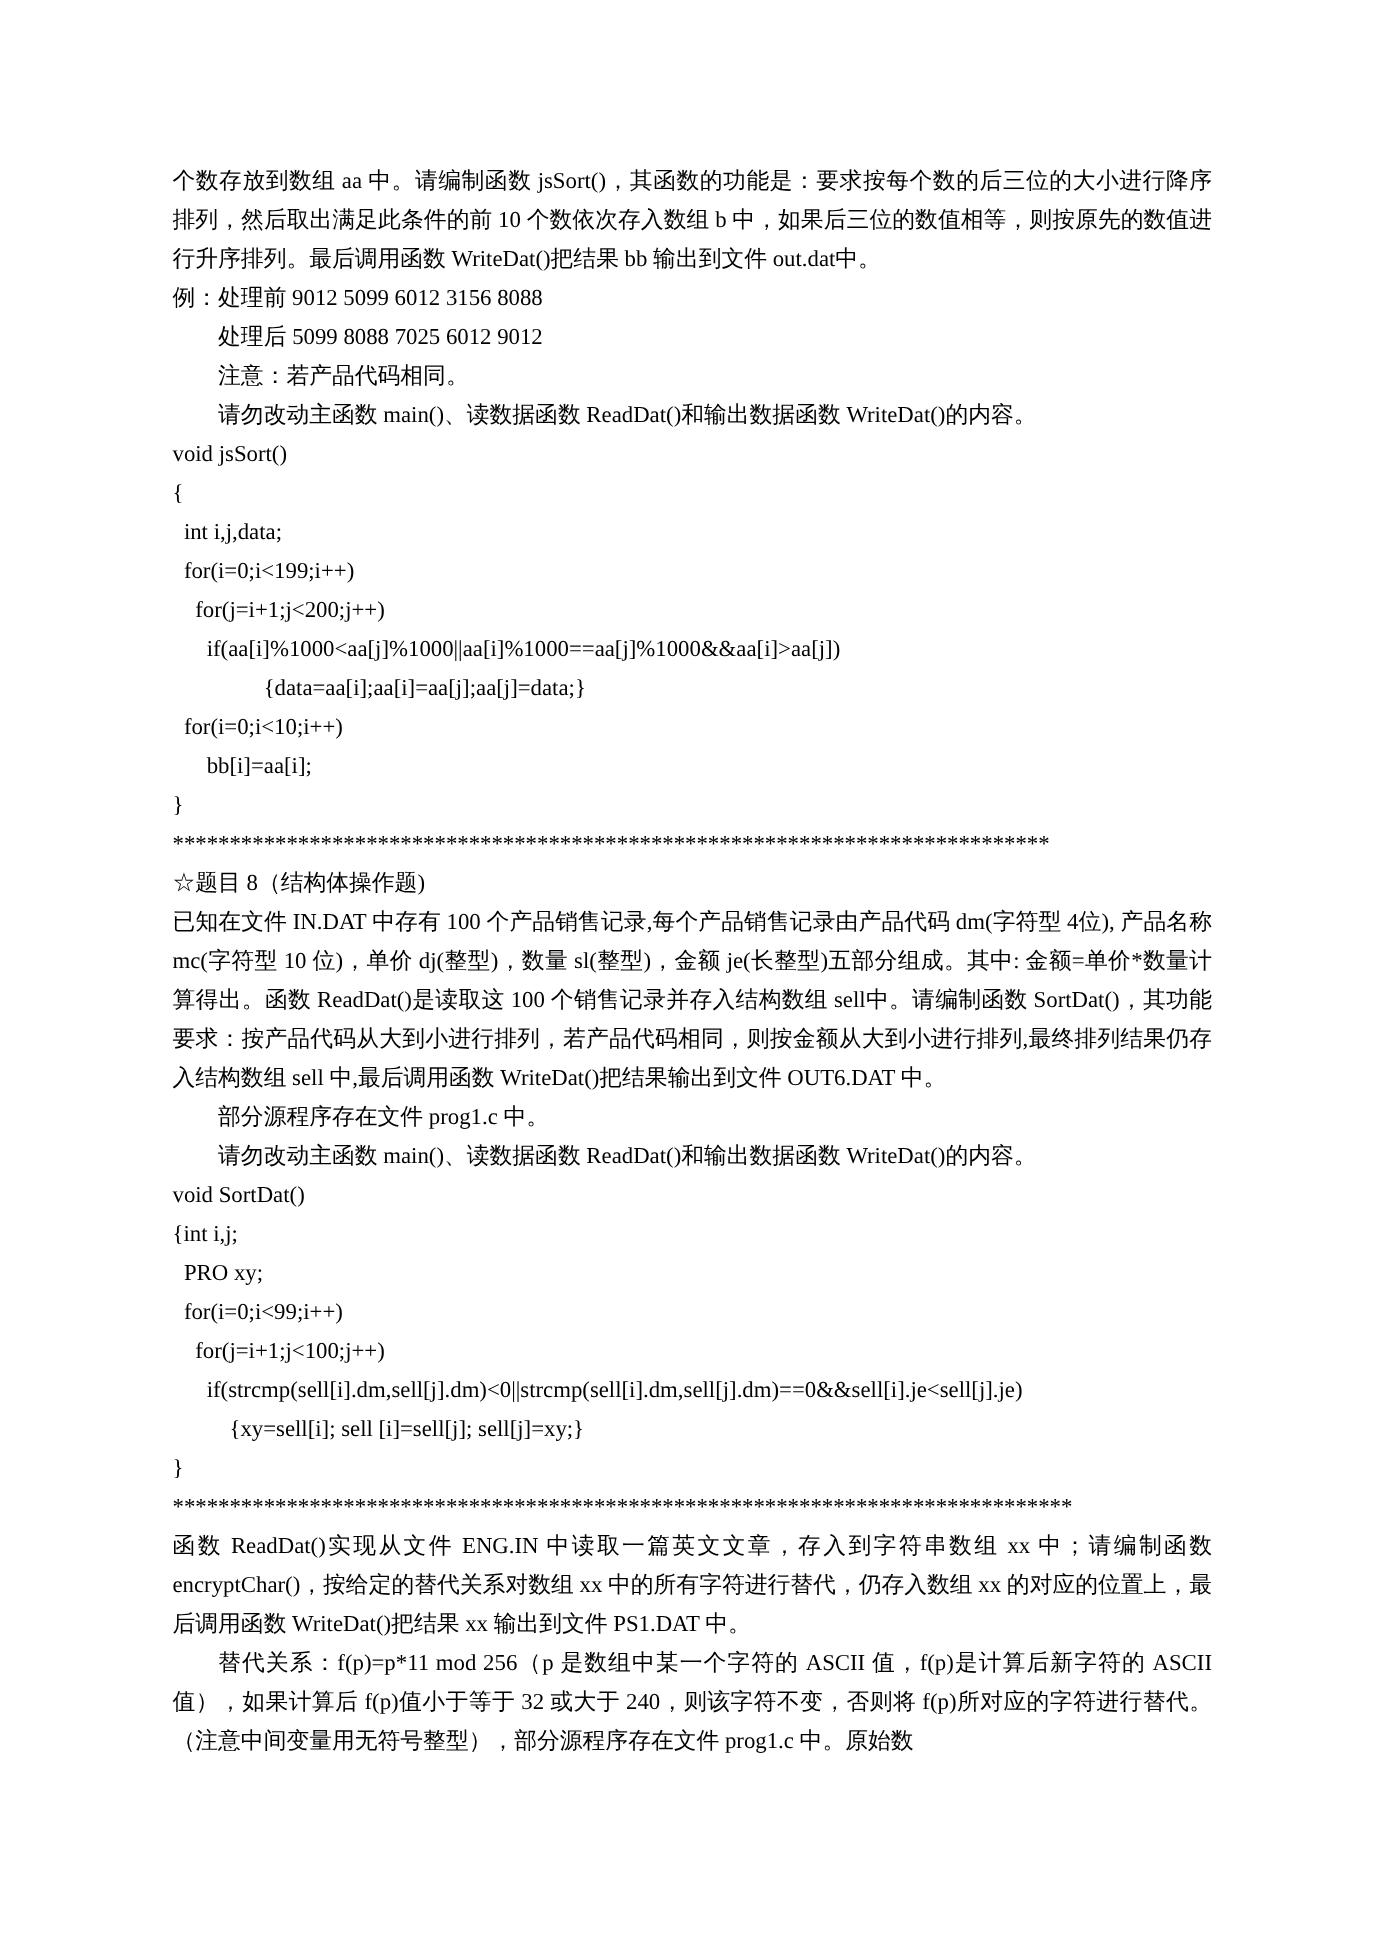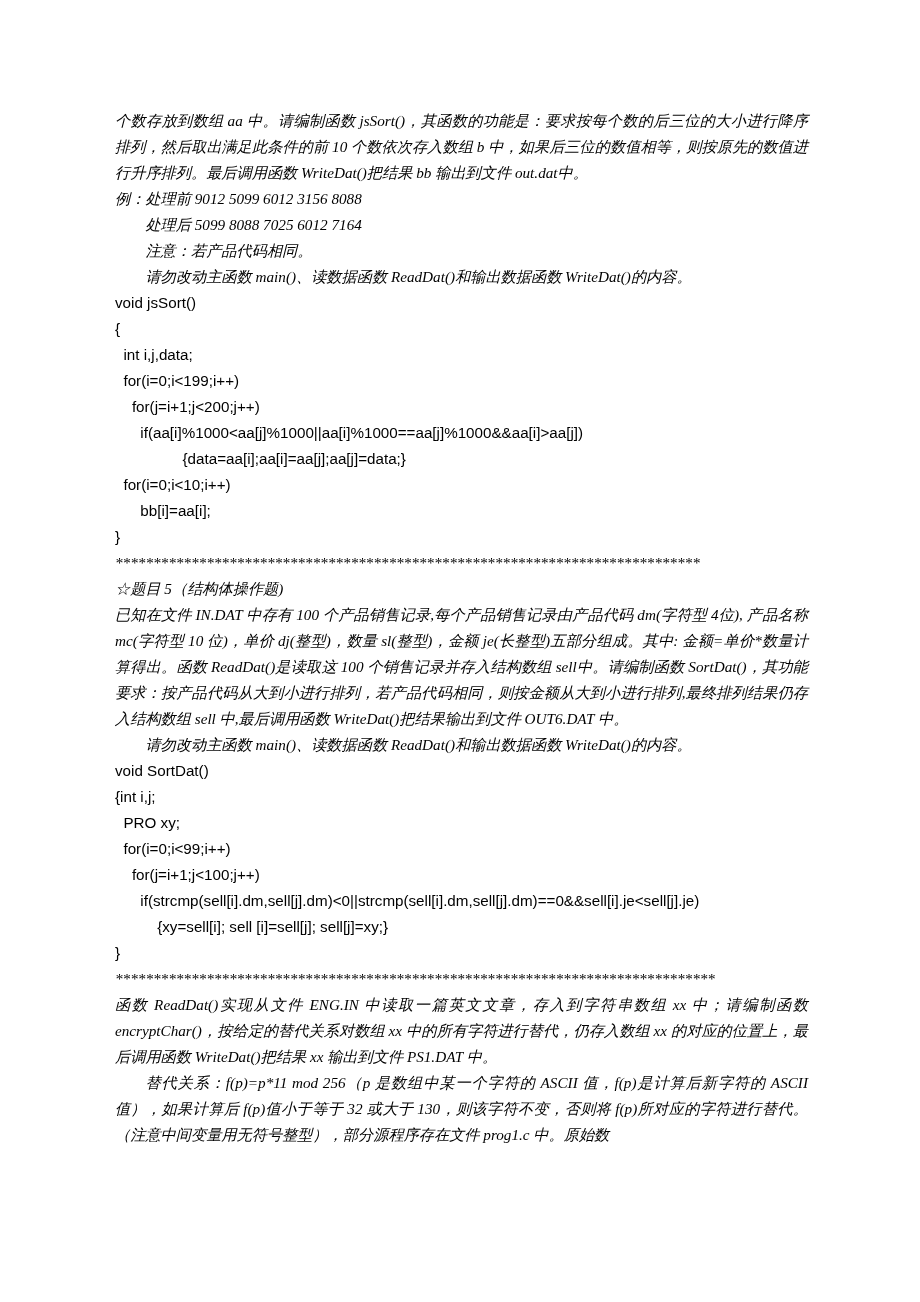--- a/index.html
+++ b/index.html
@@ -10,66 +10,67 @@
   color: #000;
 }
 .page {
   width: 920px;
   min-height: 1302px;
   padding: 108px 112px 110px 115px;
   box-sizing: border-box;
   font-size: 15.2px;
   line-height: 26px;
 }
-.para { text-align: justify; font-style: italic; }
+.para { text-align: justify; }
 .indent { text-indent: 2em; }
 pre.code {
-  font-family: Liberation Sans, sans-serif;
+  font-family: Liberation Serif, serif;
   margin: 0;
   white-space: pre;
   font-size: 15.2px;
   line-height: 26px;
 }
 </style>
 </head>
 <body>
 
 <div class="page">
 
   <div class="para">个数存放到数组 aa 中。请编制函数 jsSort()，其函数的功能是：要求按每个数的后三位的大小进行降序排列，然后取出满足此条件的前 10 个数依次存入数组 b 中，如果后三位的数值相等，则按原先的数值进行升序排列。最后调用函数 WriteDat()把结果 bb 输出到文件 out.dat中。</div>
 
   <div class="para">例：处理前  9012 5099 6012 3156 8088</div>
-  <div class="para indent">处理后  5099 8088 7025 6012 7164</div>
+  <div class="para indent">处理后  5099 8088 7025 6012 9012</div>
   <div class="para indent">注意：若产品代码相同。</div>
   <div class="para indent">请勿改动主函数 main()、读数据函数 ReadDat()和输出数据函数 WriteDat()的内容。</div>
 
   <pre class="code">void jsSort()
 {
   int i,j,data;
   for(i=0;i&lt;199;i++)
     for(j=i+1;j&lt;200;j++)
       if(aa[i]%1000&lt;aa[j]%1000||aa[i]%1000==aa[j]%1000&amp;&amp;aa[i]&gt;aa[j])
                 {data=aa[i];aa[i]=aa[j];aa[j]=data;}
   for(i=0;i&lt;10;i++)
       bb[i]=aa[i];
 }</pre>
 
   <div class="para">*****************************************************************************</div>
 
-  <div class="para">☆题目 5（结构体操作题)</div>
+  <div class="para">☆题目 8（结构体操作题)</div>
   <div class="para">已知在文件 IN.DAT 中存有 100 个产品销售记录,每个产品销售记录由产品代码 dm(字符型 4位), 产品名称 mc(字符型 10 位)，单价 dj(整型)，数量 sl(整型)，金额 je(长整型)五部分组成。其中: 金额=单价*数量计算得出。函数 ReadDat()是读取这 100 个销售记录并存入结构数组 sell中。请编制函数 SortDat()，其功能要求：按产品代码从大到小进行排列，若产品代码相同，则按金额从大到小进行排列,最终排列结果仍存入结构数组 sell 中,最后调用函数 WriteDat()把结果输出到文件 OUT6.DAT 中。</div>
+  <div class="para indent">部分源程序存在文件 prog1.c 中。</div>
   <div class="para indent">请勿改动主函数 main()、读数据函数 ReadDat()和输出数据函数 WriteDat()的内容。</div>
 
   <pre class="code">void SortDat()
 {int i,j;
   PRO xy;
   for(i=0;i&lt;99;i++)
     for(j=i+1;j&lt;100;j++)
       if(strcmp(sell[i].dm,sell[j].dm)&lt;0||strcmp(sell[i].dm,sell[j].dm)==0&amp;&amp;sell[i].je&lt;sell[j].je)
           {xy=sell[i]; sell [i]=sell[j]; sell[j]=xy;}
 }</pre>
 
   <div class="para">*******************************************************************************</div>
 
   <div class="para">函数 ReadDat()实现从文件 ENG.IN 中读取一篇英文文章，存入到字符串数组 xx 中；请编制函数 encryptChar()，按给定的替代关系对数组 xx 中的所有字符进行替代，仍存入数组 xx 的对应的位置上，最后调用函数 WriteDat()把结果 xx 输出到文件 PS1.DAT 中。</div>
-  <div class="para indent">替代关系：f(p)=p*11 mod 256（p 是数组中某一个字符的 ASCII 值，f(p)是计算后新字符的 ASCII 值），如果计算后 f(p)值小于等于 32 或大于 130，则该字符不变，否则将 f(p)所对应的字符进行替代。（注意中间变量用无符号整型），部分源程序存在文件 prog1.c 中。原始数</div>
+  <div class="para indent">替代关系：f(p)=p*11 mod 256（p 是数组中某一个字符的 ASCII 值，f(p)是计算后新字符的 ASCII 值），如果计算后 f(p)值小于等于 32 或大于 240，则该字符不变，否则将 f(p)所对应的字符进行替代。（注意中间变量用无符号整型），部分源程序存在文件 prog1.c 中。原始数</div>
 
 </div>
 
 </body></html>

